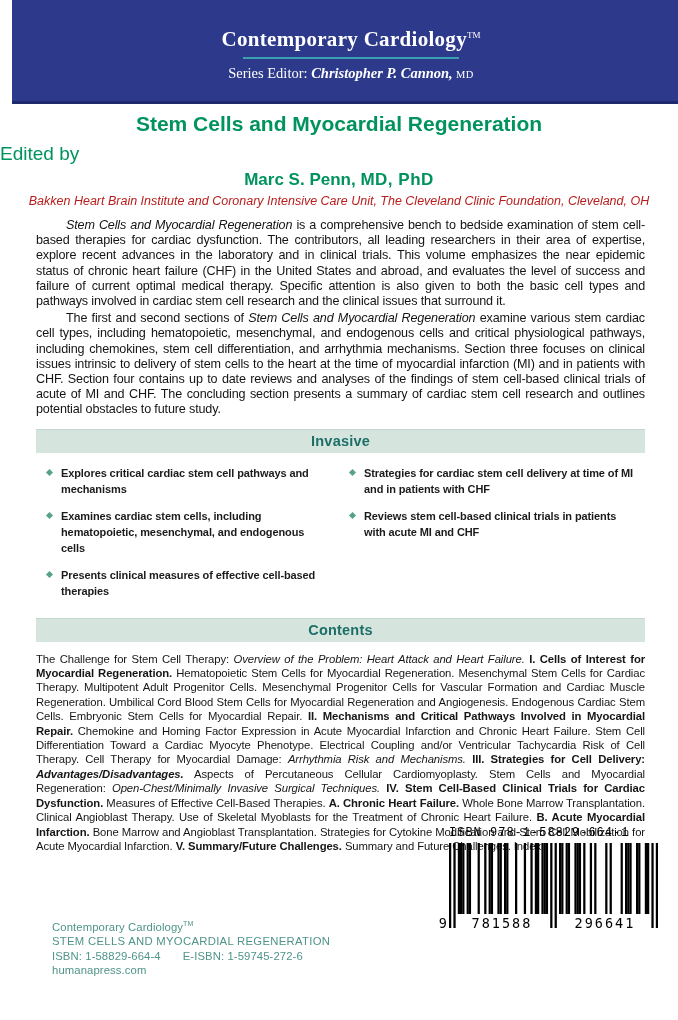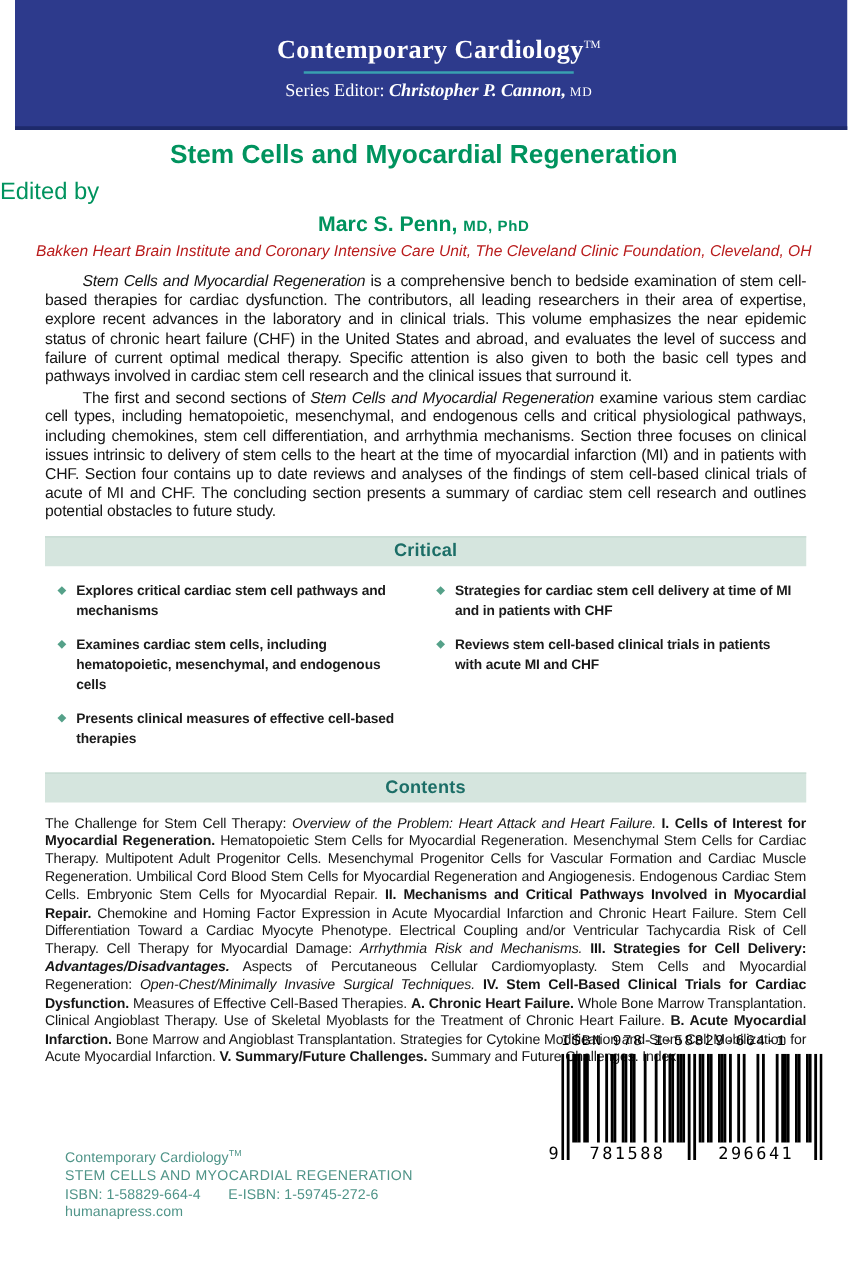--- a/index.html
+++ b/index.html
@@ -15,21 +15,21 @@
   .header-rule { width:216px; height:2px; background:#39a0b0; margin:5px auto 6px auto; }
   .series-editor { font-family:"Liberation Serif", serif; font-size:14.5px; }
   .series-editor .se-name { font-weight:bold; font-style:italic; }
   .series-editor .se-deg { font-size:10.5px; letter-spacing:0.5px; }
 
   
   .main { position:absolute; top:104px; left:0; width:678px; }
   .book-title { color:#00935e; font-weight:bold; font-size:21px; text-align:center; margin-top:8px; }
   .edited-by { color:#00935e; font-size:19px; margin-top:7px; }
   .editor-line { color:#00935e; text-align:center; margin-top:5px; font-weight:bold; font-size:17px; }
-  .editor-line .ed-deg { font-size:12px; letter-spacing:0.5px; }
+  .editor-line .ed-deg { font-size:17px; letter-spacing:0.5px; }
   .affiliation { color:#b91c1c; font-style:italic; font-size:12.5px; text-align:center; margin-top:4px; }
 
   
   .desc { margin:10px 33px 0 36px; }
   .desc p { margin:0 0 2px 0; font-size:12.6px; line-height:15.2px; text-align:justify;
             text-indent:30px; letter-spacing:-0.15px; }
   .rt-i { font-style:italic; }
   .rt-b { font-weight:bold; }
   .rt-bi { font-weight:bold; font-style:italic; }
 
@@ -90,21 +90,21 @@
     <div class="edited-by">Edited by</div>
     <div class="editor-line"><span>Marc S. Penn,</span> <span class="ed-deg">MD, PhD</span></div>
     <div class="affiliation">Bakken Heart Brain Institute and Coronary Intensive Care Unit, The Cleveland Clinic Foundation, Cleveland, OH</div>
 
     <div class="desc">
       <p><span class="rt-i">Stem Cells and Myocardial Regeneration</span><span> is a comprehensive bench to bedside examination of stem cell-based therapies for cardiac dysfunction. The contributors, all leading researchers in their area of expertise, explore recent advances in the laboratory and in clinical trials. This volume emphasizes the near epidemic status of chronic heart failure (CHF) in the United States and abroad, and evaluates the level of success and failure of current optimal medical therapy. Specific attention is also given to both the basic cell types and pathways involved in cardiac stem cell research and the clinical issues that surround it.</span></p>
       <p><span>The first and second sections of </span><span class="rt-i">Stem Cells and Myocardial Regeneration</span><span> examine various stem cardiac cell types, including hematopoietic, mesenchymal, and endogenous cells and critical physiological pathways, including chemokines, stem cell differentiation, and arrhythmia mechanisms. Section three focuses on clinical issues intrinsic to delivery of stem cells to the heart at the time of myocardial infarction (MI) and in patients with CHF. Section four contains up to date reviews and analyses of the findings of stem cell-based clinical trials of acute of MI and CHF. The concluding section presents a summary of cardiac stem cell research and outlines potential obstacles to future study.</span></p>
     </div>
 
     <div class="band band-features">
-      <span class="band-heading">Critical</span>
+      <span class="band-heading">Invasive</span>
     </div>
 
     <div class="features-cols">
       <div class="features-col">
         <ul>
             <li>Explores critical cardiac stem cell pathways and mechanisms</li>
             <li>Examines cardiac stem cells, including hematopoietic, mesenchymal, and endogenous cells</li>
             <li>Presents clinical measures of effective cell-based therapies</li>
           </ul>
       </div>

